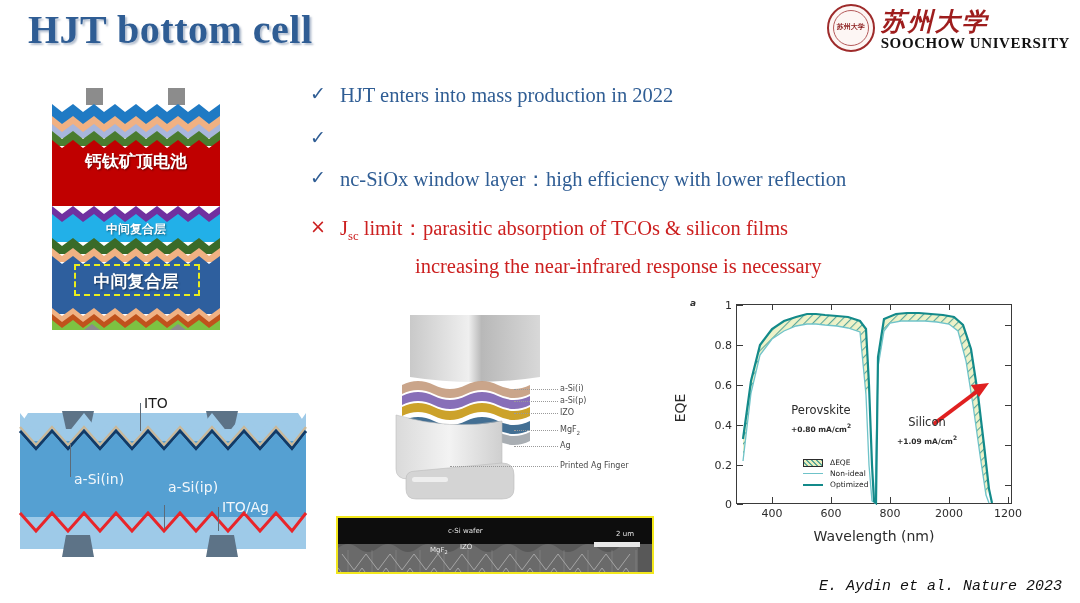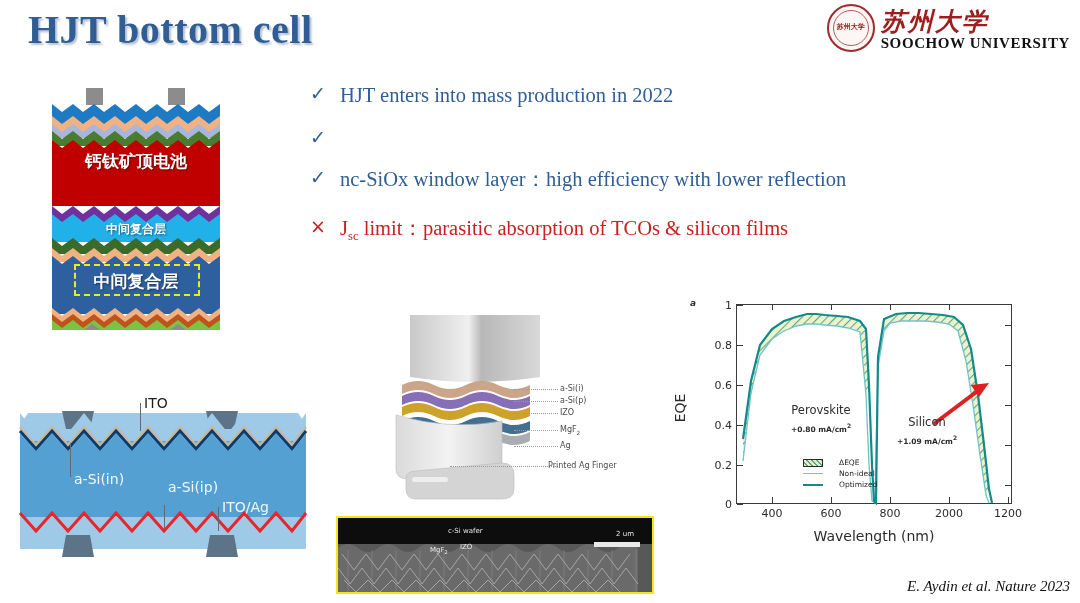--- a/index.html
+++ b/index.html
@@ -93,21 +93,21 @@
   #render3d { position: absolute; left: 352px; top: 303px; width: 300px; height: 210px; }
   .r3-lab {
     position: absolute; font-family: "DejaVu Sans", sans-serif;
     font-size: 8px; color: #4a4a4a; white-space: nowrap;
   }
   .r3-lab sub { font-size: .7em; }
   .r3-lead { position: absolute; height: 1px; border-top: 1px dotted #9a9a9a; }
 
   
   #sem {
-    position: absolute; left: 336px; top: 516px; width: 318px; height: 78px;
+    position: absolute; left: 336px; top: 516px; width: 318px; height: 58px;
     border: 2px solid #f2e71c; overflow: hidden; background: #8b5cf6;
   }
   .sem-lab {
     position: absolute; font-family: "DejaVu Sans", sans-serif;
     color: #e8e8e8; font-size: 7px; white-space: nowrap;
   }
   .sem-lab sub { font-size: .72em; }
   #scalebar { position: absolute; right: 12px; top: 24px; width: 46px; height: 5px; background: #e9e9e9; }
 
   
@@ -141,37 +141,37 @@
     position: absolute; font-family: "DejaVu Sans", sans-serif;
     color: #2b2b2b; text-align: center; white-space: nowrap;
   }
   .region-lab .rname { font-size: 11.5px; display: block; }
   .region-lab .rval { font-size: 7.5px; font-weight: 700; display: block; margin-top: 5px; }
   .region-lab .rval sup { font-size: .8em; }
   #chart-legend {
     position: absolute; left: 66px; top: 152px;
     font-family: "DejaVu Sans", sans-serif; font-size: 7.5px; color: #222;
   }
-  #chart-legend .lrow { display: flex; align-items: center; gap: 16px; height: 11px; }
+  #chart-legend .lrow { display: flex; align-items: center; gap: 7px; height: 11px; }
   .swatch-hatch {
     width: 20px; height: 8px; border: .8px solid #2c2c2c;
     background: repeating-linear-gradient(45deg, #e9edbb 0 2px, #5aa79b 2px 3.4px);
   }
   .swatch-thin { width: 20px; height: 0; border-top: 1px solid #6fc3c9; }
   .swatch-thick { width: 20px; height: 0; border-top: 2.4px solid #138a8a; }
   #panel-a {
     position: absolute; left: 12px; top: 6px;
     font-family: "DejaVu Sans", sans-serif; font-size: 9px;
     font-weight: 700; color: #333; font-style: italic;
   }
 
   
   #citation {
-    position: absolute; right: 10px; bottom: 8px;
-    font-family: Liberation Serif, serif; font-style: italic;
+    position: absolute; right: 18px; bottom: 8px;
+    font-family: Liberation Mono, monospace; font-style: italic;
     font-size: 15px; color: #111;
   }
 </style>
 </head>
 <body>
 
 <div id="slide-title">HJT bottom cell</div>
 
 <div id="logo">
   <div class="seal">
@@ -193,20 +193,21 @@
   </div>
   <div class="bullet blue">
     <span class="mark">✓</span>
     <span class="txt">nc-SiOx window layer：high efficiency with lower reflection</span>
   </div>
   <div class="bullet red" style="margin-top:22px;">
     <span class="mark">×</span>
     <span class="txt">
       <span>J</span><sub>sc</sub>
       <span>limit：parasitic absorption of TCOs &amp; silicon films</span>
+      <span class="sub-line">increasing the near-infrared response is necessary</span>
     </span>
   </div>
 </div>
 
 <div id="tandem">
   <div class="contact" style="left:34px;"></div>
   <div class="contact" style="left:116px;"></div>
 
   <svg width="168" height="228" style="position:absolute;left:0;top:14px;">
     <defs>
@@ -335,21 +336,21 @@
 
   <div class="r3-lead" style="left:162px; top:127px; width:44px;"></div>
   <div class="r3-lab" style="left:208px; top:122px;">
     <span>MgF</span><sub>2</sub>
   </div>
 
   <div class="r3-lead" style="left:162px; top:143px; width:44px;"></div>
   <div class="r3-lab" style="left:208px; top:138px;">Ag</div>
 
   <div class="r3-lead" style="left:98px; top:163px; width:108px;"></div>
-  <div class="r3-lab" style="left:196px; top:158px;text-align:right;">Printed Ag Finger</div>
+  <div class="r3-lab" style="left:208px; top:158px;text-align:right;">Printed Ag Finger</div>
 </div>
 
 <div id="sem">
   <svg width="314" height="74">
     <rect x="0" y="0" width="314" height="74" fill="#0d0d0d"></rect>
     <rect x="0" y="26" width="314" height="48" fill="#585858"></rect>
     <path d="M0,30 q10,-8 20,0 t20,0 t20,0 t20,0 t20,0 t20,0 t20,0 t20,0 t20,0 t20,0 t20,0 t20,0 t20,0 t20,0 t20,0 l0,48 L0,78 Z" fill="#6a6a6a"></path>
     <g stroke="#b9b9b9" stroke-width="1" fill="none" opacity=".75">
       <path d="M4,36 l12,16 l12,-16 l12,16 l12,-16 l12,16 l12,-16 l12,16 l12,-16 l12,16 l12,-16 l12,16 l12,-16 l12,16 l12,-16 l12,16 l12,-16 l12,16 l12,-16 l12,16 l12,-16 l12,16 l12,-16 l12,16 l12,-16"></path>
       <path d="M0,50 l12,16 l12,-16 l12,16 l12,-16 l12,16 l12,-16 l12,16 l12,-16 l12,16 l12,-16 l12,16 l12,-16 l12,16 l12,-16 l12,16 l12,-16 l12,16 l12,-16 l12,16 l12,-16 l12,16 l12,-16 l12,16 l12,-16 l12,16"></path>

